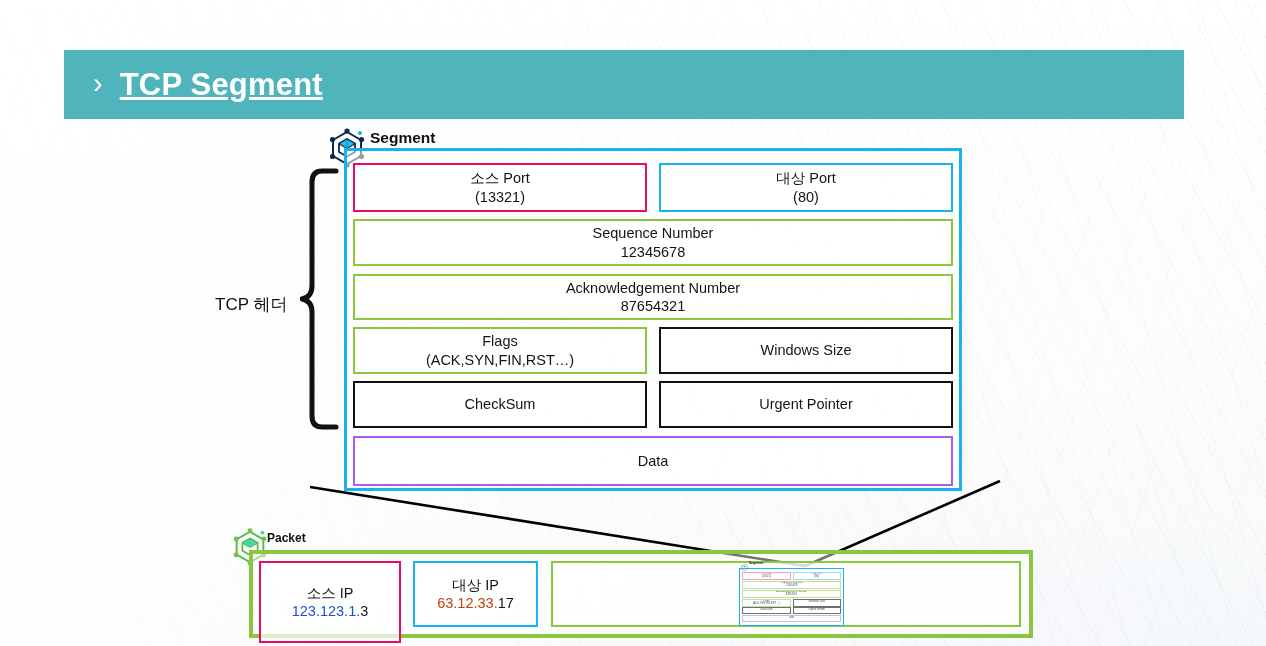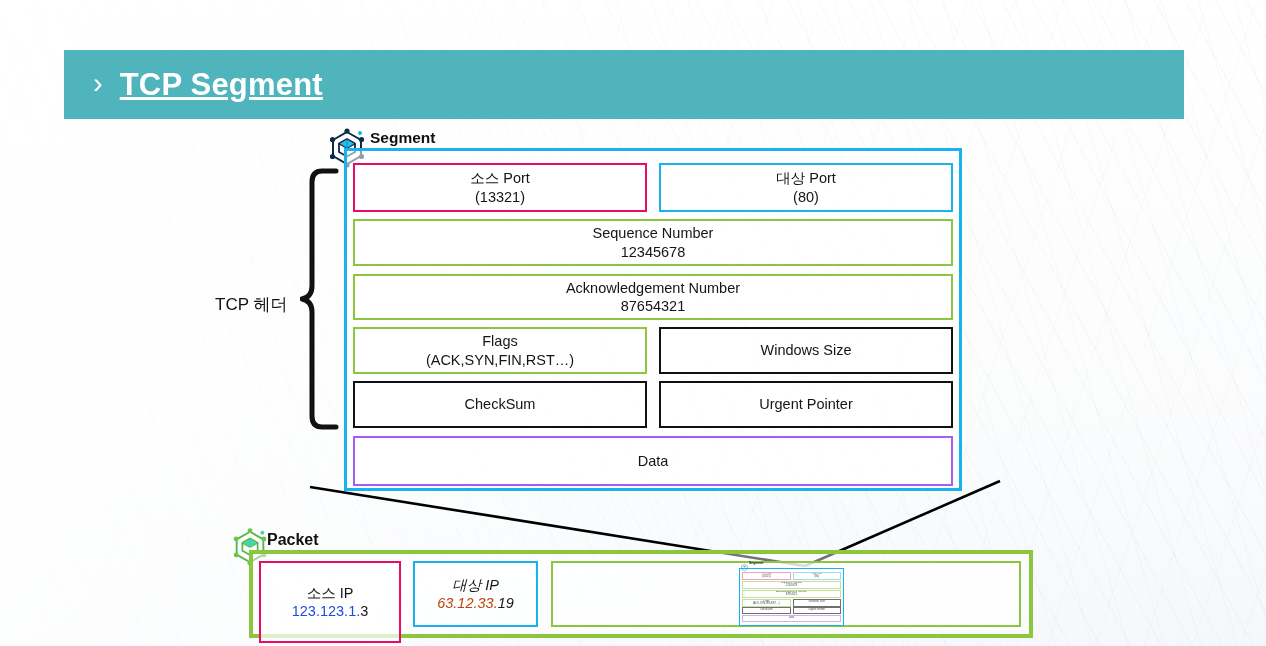--- a/index.html
+++ b/index.html
@@ -68,21 +68,21 @@
     position:absolute;left:344px;top:148px;width:618px;height:343px;
     border:3px solid #18b3ec;background:rgba(255,255,255,0.55);
     box-sizing:border-box;
   }
   #segment-label{
     position:absolute;left:370px;top:129px;font-size:15.5px;font-weight:bold;color:#111;
   }
   #segment-icon{position:absolute;left:325px;top:127px;width:44px;height:42px;}
   #packet-icon{position:absolute;left:229px;top:527px;width:42px;height:40px;}
   #packet-label{
-    position:absolute;left:267px;top:531px;font-size:16px;font-weight:bold;color:#111;
+    position:absolute;left:267px;top:531px;font-size:12px;font-weight:bold;color:#111;
   }
 
   
   #packet-outer{
     position:absolute;left:249px;top:550px;width:784px;height:88px;
     border:4px solid #8cc63f;background:rgba(255,255,255,0.45);
     box-sizing:border-box;
   }
 
   
@@ -202,23 +202,23 @@
   <circle cx="35" cy="6" r="2" fill="#3fd6a8"></circle>
 </svg>
 <div id="packet-label">Packet</div>
 
 <div id="packet-outer"></div>
 <div id="packet-fields">
     <div class="fld" style="left: 259px; top: 561px; width: 142px; height: 82px; border: 2.8px solid rgb(236, 10, 103);">
       <span>소스 IP</span>
       <span class="l2"><span style="color: #1d4ed8;">123.123.1.</span><span>3</span></span>
     </div>
-    <div class="fld" style="left: 413px; top: 561px; width: 125px; height: 66px; border: 2.8px solid rgb(24, 179, 236); font-style: italic;">
+    <div class="fld" style="left: 413px; top: 561px; width: 125px; height: 66px; border: 2.8px solid rgb(24, 179, 236);">
       <span>대상 IP</span>
-      <span class="l2"><span style="color: #c2410c;">63.12.33.</span><span>19</span></span>
+      <span class="l2"><span style="color: #c2410c;">63.12.33.</span><span>17</span></span>
     </div>
     <div class="fld" style="left: 551px; top: 561px; width: 470px; height: 66px; border: 2.8px solid rgb(140, 198, 63);"></div>
   </div>
 
 <div id="mini" style="position: absolute;">
     <div style="position: absolute; left: 0px; top: 6px; width: 105px; height: 58px; border: 1.2px solid rgb(24, 179, 236); background: rgba(255, 255, 255, 0.85); box-sizing: border-box;"></div>
     <div style="position: absolute; left: 10px; top: -1px; font-size: 3.4px; font-weight: bold; color: rgb(34, 34, 34);">Segment</div>
     <svg viewBox="0 0 44 42" style="position: absolute; left: 1px; top: 1px; width: 9px; height: 9px;">
       <path d="M22 5 L36 13 V29 L22 37 L8 29 V13 Z" fill="none" stroke="#6f8fa8" stroke-width="3"></path>
       <path d="M22 12.6 L29.2 16.8 L22 20.9 L14.8 16.8 Z" fill="#16b4e8"></path>

